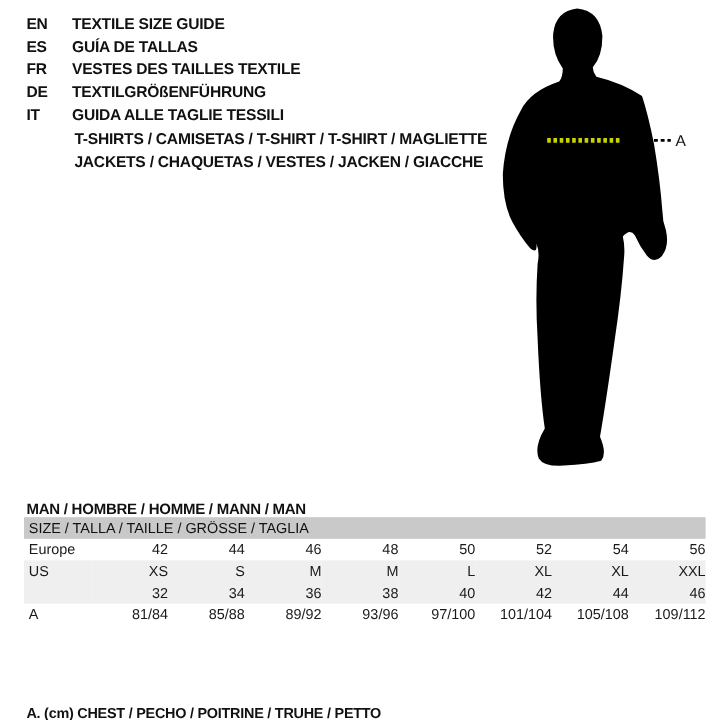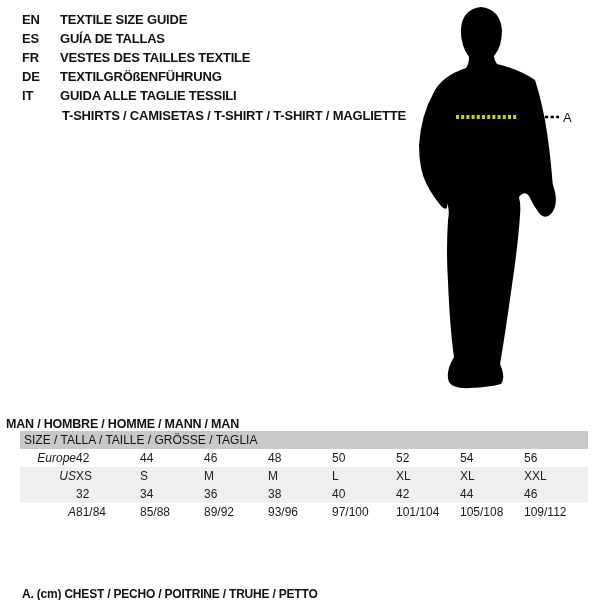--- a/index.html
+++ b/index.html
@@ -13,30 +13,30 @@
   .lang-row { display:flex; height:19px; line-height:19px;
               font-size:13px; font-weight:bold; letter-spacing:-0.2px; }
   .lang-code { width:38px; }
   
   .categories { position:absolute; left:22px; top:106px;
                 font-size:13px; font-weight:bold; letter-spacing:-0.2px; line-height:19px;margin-left:40px; }
   
   .figure { position:absolute; left:390px; top:0; width:210px; height:410px; }
   .figure text { font-family:"Liberation Sans", sans-serif; font-size:13px; fill:#111111; }
   
-  .man-title { position:absolute; left:6px; top:417px;
+  .man-title { position:absolute; left:22px; top:417px;
                font-size:12.5px; font-weight:bold; letter-spacing:-0.2px; }
   
   .size-table { position:absolute; left:20px; top:431px; width:568px;
                 border-collapse:collapse; table-layout:fixed; }
   .size-table td { font-size:12px; height:18px; line-height:18px;
                    padding:0; white-space:nowrap; color:#1a1a1a; }
   .size-table .t-header td { background:#c9c9c9; padding-left:4px; color:#111111; }
-  .size-table .lbl { text-align:right; padding-left:4px;font-style:italic; }
-  .size-table .val { text-align:left; }
+  .size-table .lbl { text-align:left; padding-left:4px; }
+  .size-table .val { text-align:right; }
   .size-table tr.stripe td { background:#efefef; }
   .c-label { width:56px; }
   
   .footnote { position:absolute; left:22px; top:551px;
               font-size:12px; font-weight:bold; letter-spacing:-0.2px;margin-top:36px; }
 </style>
 </head>
 <body>
 
 <div class="page">
@@ -59,20 +59,21 @@
       <span class="lang-label">TEXTILGRÖßENFÜHRUNG</span>
     </div>
     <div class="lang-row">
       <span class="lang-code">IT</span>
       <span class="lang-label">GUIDA ALLE TAGLIE TESSILI</span>
     </div>
   </div>
 
   <div class="categories">
     <div>T-SHIRTS / CAMISETAS / T-SHIRT / T-SHIRT / MAGLIETTE</div>
+    <div>JACKETS / CHAQUETAS / VESTES / JACKEN / GIACCHE</div>
   </div>
 
   <svg class="figure" viewBox="0 0 210 410">
     <path d="M91 7 Q73 9 71 28 Q70 45 79 57 Q79 64 76 68 Q52 76 44 92
              Q31 115 29 145 Q29 170 37 185 Q44 198 52 207 Q58 212 57 203
              Q60 210 58 220 Q56 250 58 282 Q60 330 64 357 Q55 372 59 382
              Q63 389 80 388 Q100 387 111 384 Q116 378 110 364 Q115 335 122 285
              Q128 245 130 215 Q131 205 129 197 Q135 190 139 196 Q143 205 149 213
              Q155 220 161 214 Q168 206 165 192 Q162 184 162 176 Q160 150 155 120
              Q150 95 145 80 Q128 69 107 64 Q104 60 104 56 Q112 47 112 30 Q110 9 91 7 Z" fill="#000000"></path>

